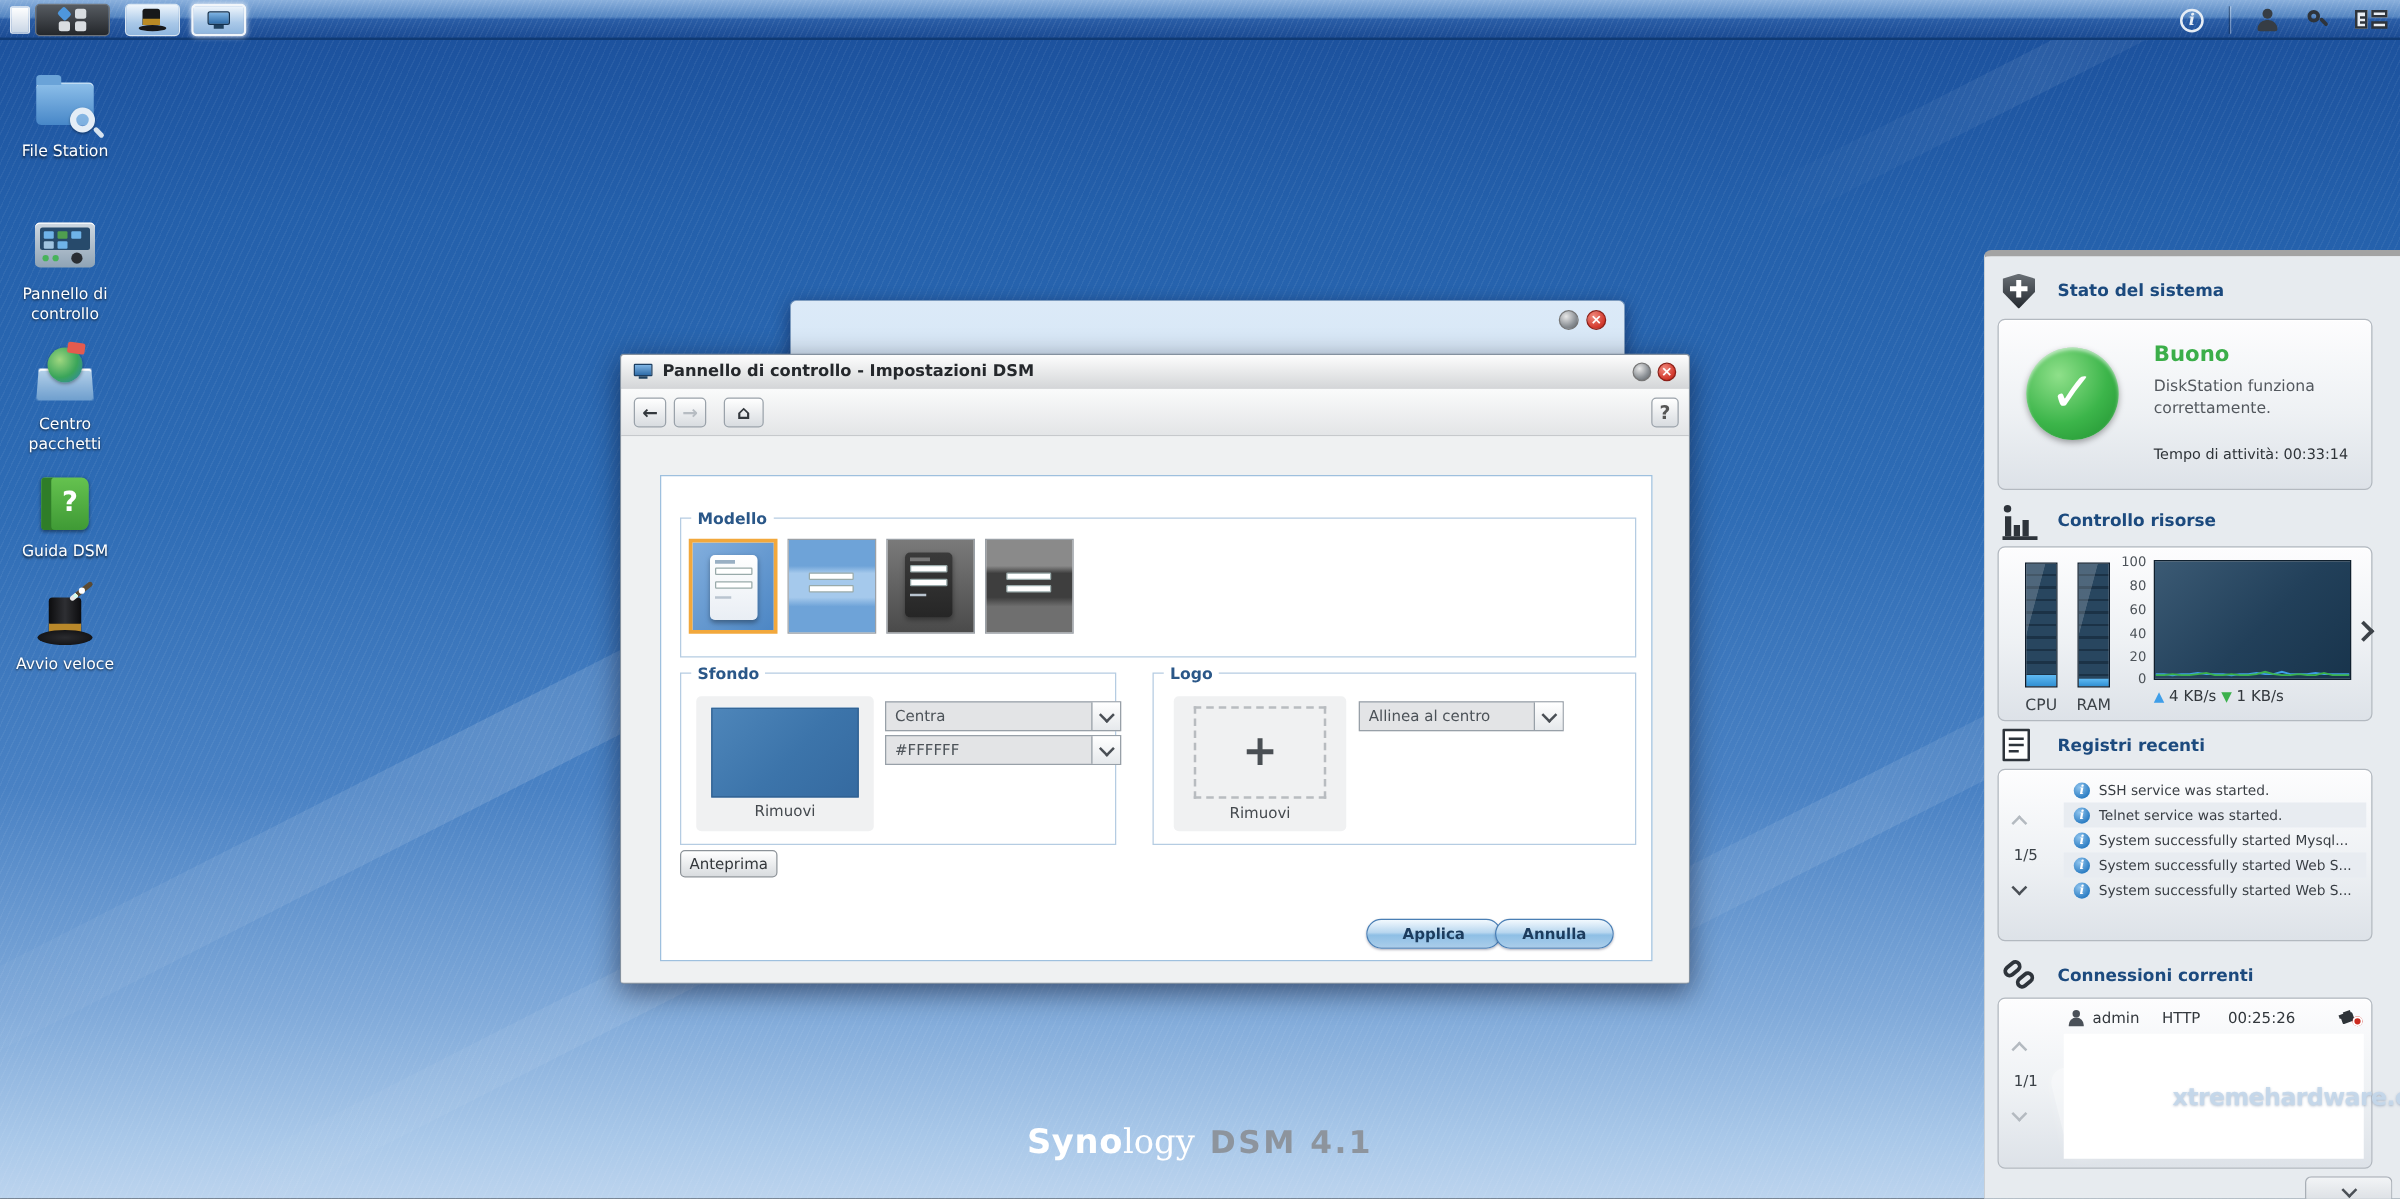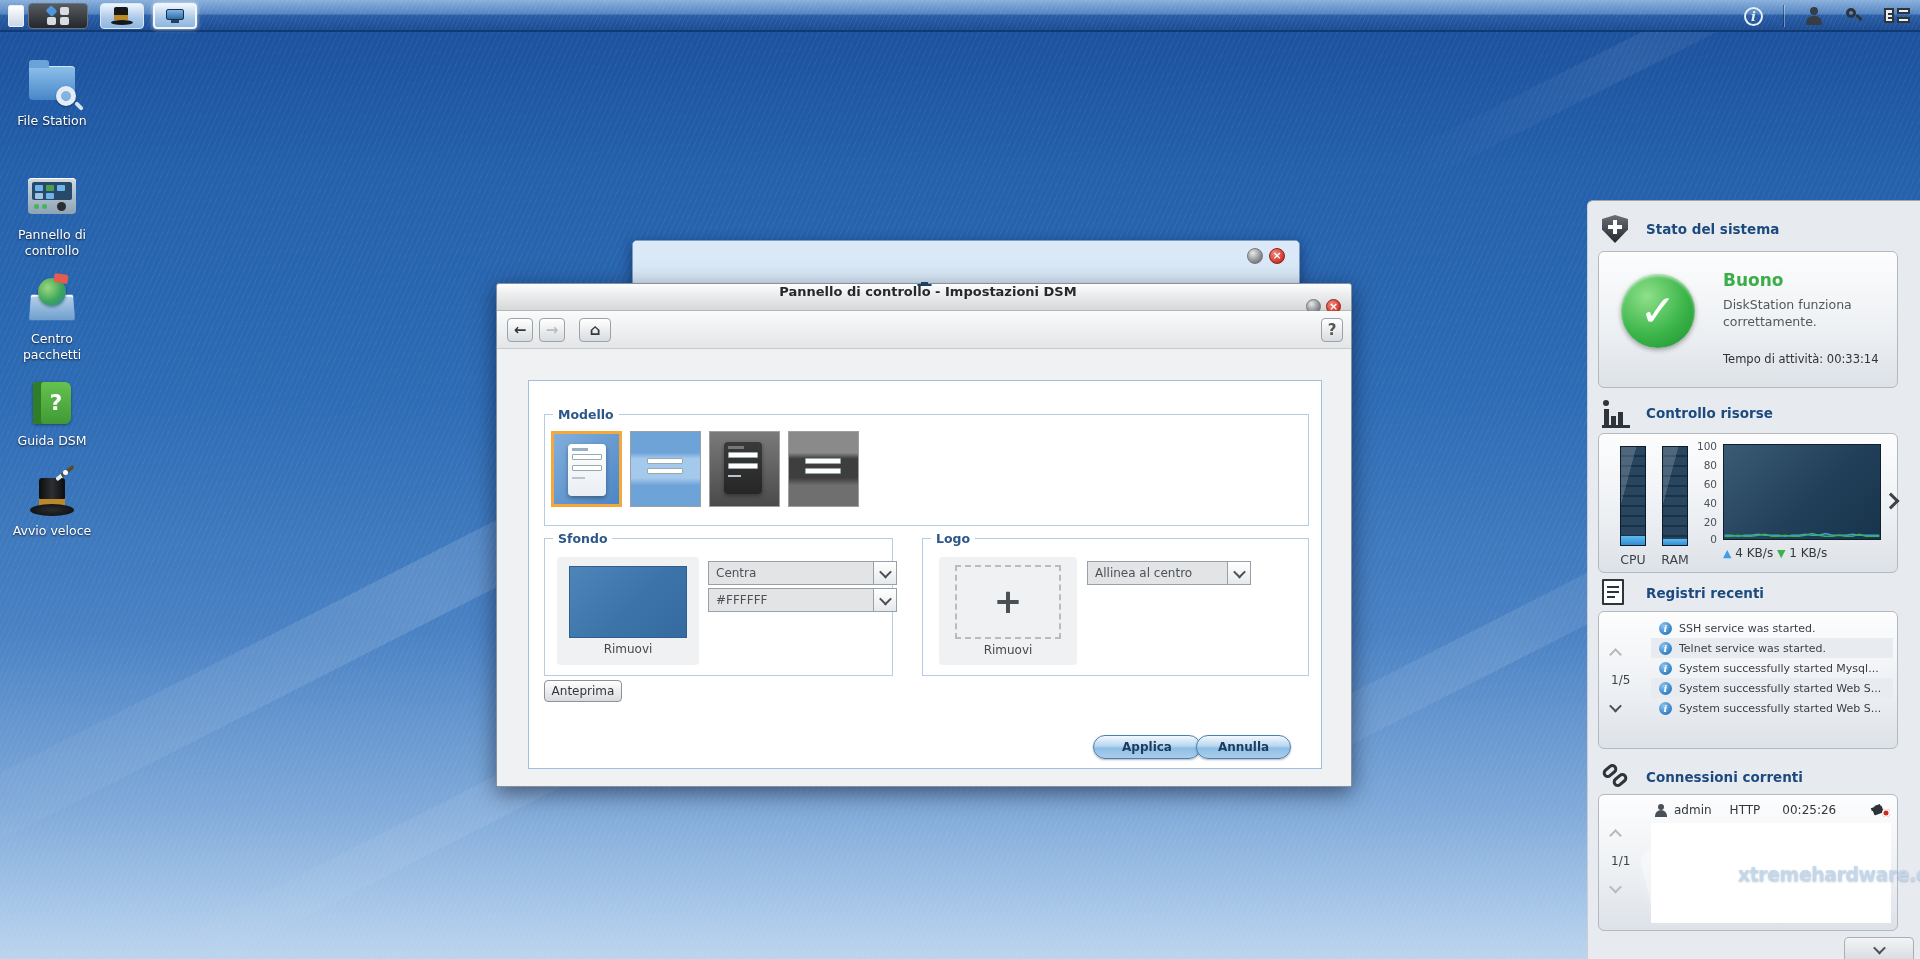--- a/index.html
+++ b/index.html
@@ -117,21 +117,21 @@
   .win-dot{width:16px;height:16px;border-radius:50%;background:radial-gradient(circle at 35% 30%,#e8e8e8,#8a8f94 60%,#5c6166);border:1px solid #777;box-sizing:border-box;}
   .win-close{width:16px;height:16px;border-radius:50%;background:radial-gradient(circle at 35% 30%,#f08a7e,#d43c30 65%,#a32317);
      border:1px solid #8c2018;box-sizing:border-box;color:#fff;font-size:11px;line-height:14px;text-align:center;font-weight:bold;}
   .bgw-btns{position:absolute;right:14px;top:7px;display:flex;gap:6px;}
 
   
   .dialog{position:absolute;left:496px;top:283px;width:856px;height:504px;z-index:10;
      background:#ececee;border:1px solid #84919f;border-radius:3px;box-sizing:border-box;
      box-shadow:0 6px 22px rgba(0,0,20,.5);}
   .dlg-titlebar{position:absolute;left:0;top:0;right:0;height:27px;border-radius:3px 3px 0 0;
-     background:linear-gradient(180deg,#fdfdfd,#d5d7d9);border-bottom:1px solid #b5b8bb;display:flex;align-items:center;padding:0 10px;box-sizing:border-box;flex-direction:column;}
+     background:linear-gradient(180deg,#fdfdfd,#d5d7d9);border-bottom:1px solid #b5b8bb;display:flex;align-items:center;padding:0 10px;box-sizing:border-box;}
   .dlg-title{margin-left:8px;font-size:13px;font-weight:bold;color:#25282c;}
   .dlg-btns{margin-left:auto;display:flex;gap:5px;}
   .dlg-ico{width:15px;height:12px;position:relative;}
   .dlg-ico::before{content:"";position:absolute;inset:0 0 2px 0;background:linear-gradient(180deg,#7fb4e4,#2f6ca8);border:1px solid #1c3f63;border-radius:1px;}
   .dlg-ico::after{content:"";position:absolute;left:4px;bottom:0;width:7px;height:2px;background:#20415f;}
   .dlg-toolbar{position:absolute;left:0;top:27px;right:0;height:38px;
      background:linear-gradient(180deg,#fafbfb,#e3e5e7);border-bottom:1px solid #c6c9cc;
      display:flex;align-items:center;padding:0 10px;gap:6px;box-sizing:border-box;}
   .nav-btn{width:26px;height:24px;border-radius:4px;border:1px solid #9aa2aa;box-sizing:border-box;
      background:linear-gradient(180deg,#ffffff,#d8dcE0);background:linear-gradient(180deg,#ffffff,#d8dce0);
@@ -189,21 +189,21 @@
   .chev.lt{border-color:#b4bac0;}
   .btn-plain{position:absolute;height:22px;border:1px solid #8c9298;border-radius:4px;background:linear-gradient(180deg,#ffffff,#d9dcdf);
      font-size:12px;color:#33373b;text-align:center;line-height:20px;box-sizing:border-box;}
   .btn-pill{position:absolute;height:24px;border:1px solid #4a7fb5;border-radius:12px;
      background:linear-gradient(180deg,#f2f9fe 0%,#b9d7ef 45%,#8ebfe5 55%,#aacdea 100%);
      font-size:12px;font-weight:bold;color:#1c3c5e;text-align:center;line-height:22px;box-sizing:border-box;
      box-shadow:0 1px 2px rgba(0,0,40,.3);}
 
   
   .wpanel{position:absolute;left:1587px;top:200px;width:333px;height:759px;z-index:8;
-     background:#e7ebef;border-left:1px solid #c9cfd5;border-top:1px solid #a3a3a3;border-radius:6px 0 0 0;box-sizing:border-box;}
+     background:#e7ebef;border-left:1px solid #c9cfd5;border-top:5px solid #a3a3a3;border-radius:6px 0 0 0;box-sizing:border-box;}
   .whead{position:absolute;left:58px;font-size:13.5px;font-weight:bold;color:#1c4a7e;}
   .wicon{position:absolute;left:14px;width:30px;height:28px;}
   .wcard{position:absolute;left:10px;width:300px;border:1px solid #b3b9c0;border-radius:6px;box-sizing:border-box;
      background:linear-gradient(180deg,#fdfdfe 0%,#eef1f4 55%,#dde2e8 100%);box-shadow:inset 0 1px 0 #fff;}
   
   .ic-shield{position:relative;width:26px;height:28px;background:linear-gradient(180deg,#6a7076,#23282e);
      clip-path:polygon(50% 0,100% 14%,100% 52%,50% 100%,0 52%,0 14%);}
   .ic-shield::before{content:"";position:absolute;left:11px;top:5px;width:4px;height:14px;background:#fff;}
   .ic-shield::after{content:"";position:absolute;left:6px;top:10px;width:14px;height:4px;background:#fff;}
   
@@ -581,14 +581,17 @@
       <div class="wm-tile"></div>
       <div class="wm-x">X</div>
       <div class="wm-text">xtremehardware.com</div>
     </div>
 
     <div class="collapse-tab">
       <span class="chev down"></span>
     </div>
   </div>
 
+  <div class="footer">
+    <span class="fb">Syno</span><span class="fs">logy</span><span class="fv">DSM 4.1</span>
+  </div>
 
 </div>
 
 </body></html>

